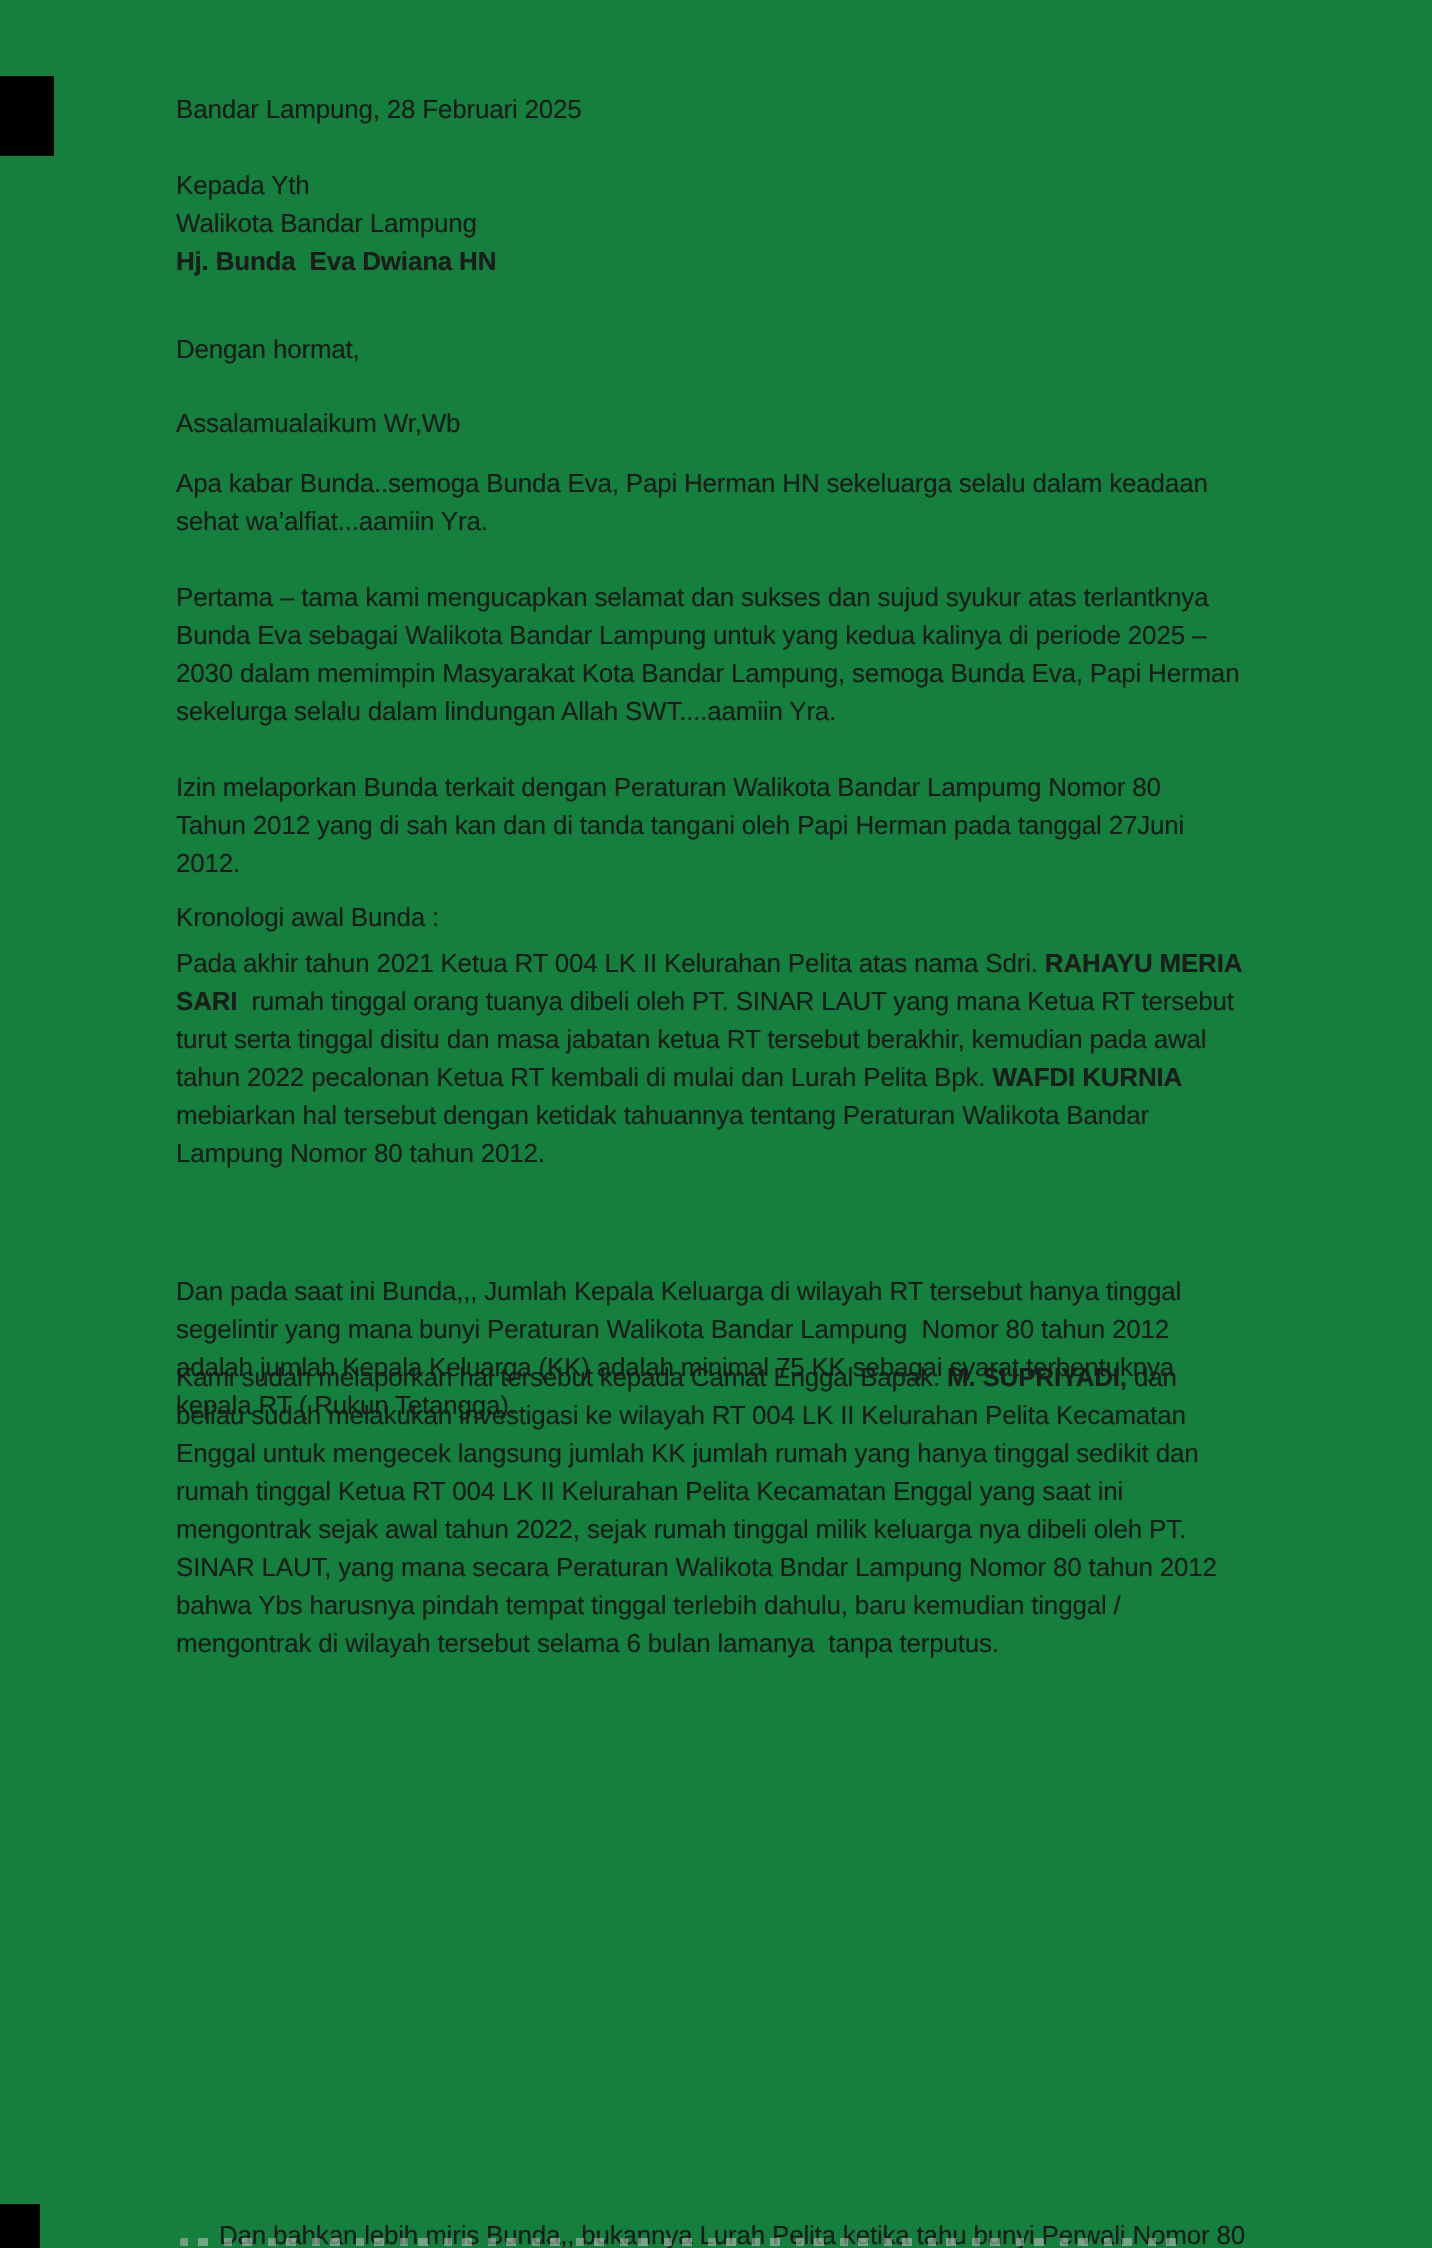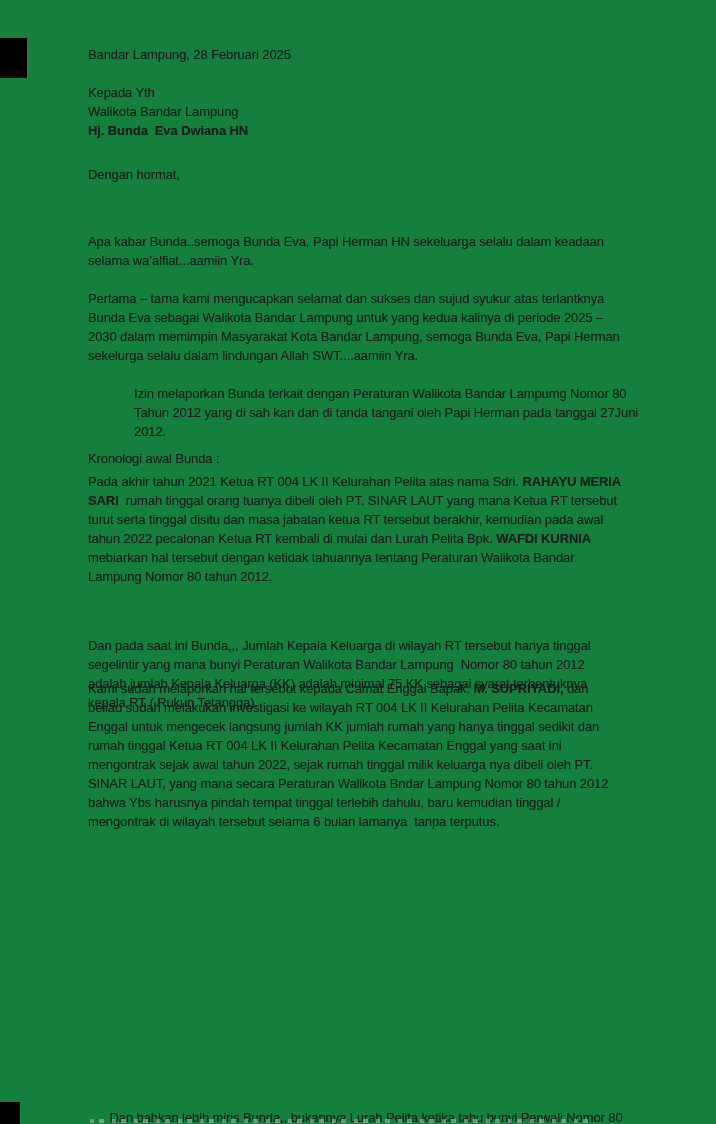--- a/index.html
+++ b/index.html
@@ -23,21 +23,21 @@
     text-shadow:0 0 .4px rgba(0,0,0,.35);
   }
   .block b{font-weight:700;}
   
   .b0{top:45px;}
   .b1{top:83px;}
   .b2{top:165px;}
   .b3{top:202px;}
   .b4{top:232px;}
   .b5{top:289px;}
-  .b6{top:384px;margin-left:46px;}
+  .b6{top:384px;}
   .b7{top:449px;}
   .b8{top:472px;}
   .b9{top:636px;}
   .b10{top:679px;}
   .b11{top:1108px;text-align:center;}
   
   .artifact{position:absolute;background:#000000;}
   .artifact.top{left:0;top:38px;width:27px;height:40px;}
   .artifact.bottom{left:0;top:1102px;width:20px;height:22px;}
   
@@ -57,22 +57,23 @@
 
 <div class="page">
 
   <div class="artifact top"></div>
 
   <div class="block b0"><span>Bandar Lampung, 28 Februari 2025</span></div>
   <div class="block b2"><span>Dengan hormat,</span></div>
   <div class="block b1"><span>Kepada Yth
 Walikota Bandar Lampung
 </span><b>Hj. Bunda  Eva Dwiana HN</b></div>
+  <div class="block b3"><span>Assalamualaikum Wr,Wb</span></div>
   <div class="block b4"><span>Apa kabar Bunda..semoga Bunda Eva, Papi Herman HN sekeluarga selalu dalam keadaan
-selama wa’alfiat...aamiin Yra.</span></div>
+sehat wa’alfiat...aamiin Yra.</span></div>
   <div class="block b5"><span>Pertama – tama kami mengucapkan selamat dan sukses dan sujud syukur atas terlantknya
 Bunda Eva sebagai Walikota Bandar Lampung untuk yang kedua kalinya di periode 2025 –
 2030 dalam memimpin Masyarakat Kota Bandar Lampung, semoga Bunda Eva, Papi Herman
 sekelurga selalu dalam lindungan Allah SWT....aamiin Yra.</span></div>
   <div class="block b6"><span>Izin melaporkan Bunda terkait dengan Peraturan Walikota Bandar Lampumg Nomor 80
 Tahun 2012 yang di sah kan dan di tanda tangani oleh Papi Herman pada tanggal 27Juni
 2012.</span></div>
   <div class="block b7"><span>Kronologi awal Bunda :</span></div>
   <div class="block b8"><span>Pada akhir tahun 2021 Ketua RT 004 LK II Kelurahan Pelita atas nama Sdri. </span><b>RAHAYU MERIA
 SARI</b><span>  rumah tinggal orang tuanya dibeli oleh PT. SINAR LAUT yang mana Ketua RT tersebut

